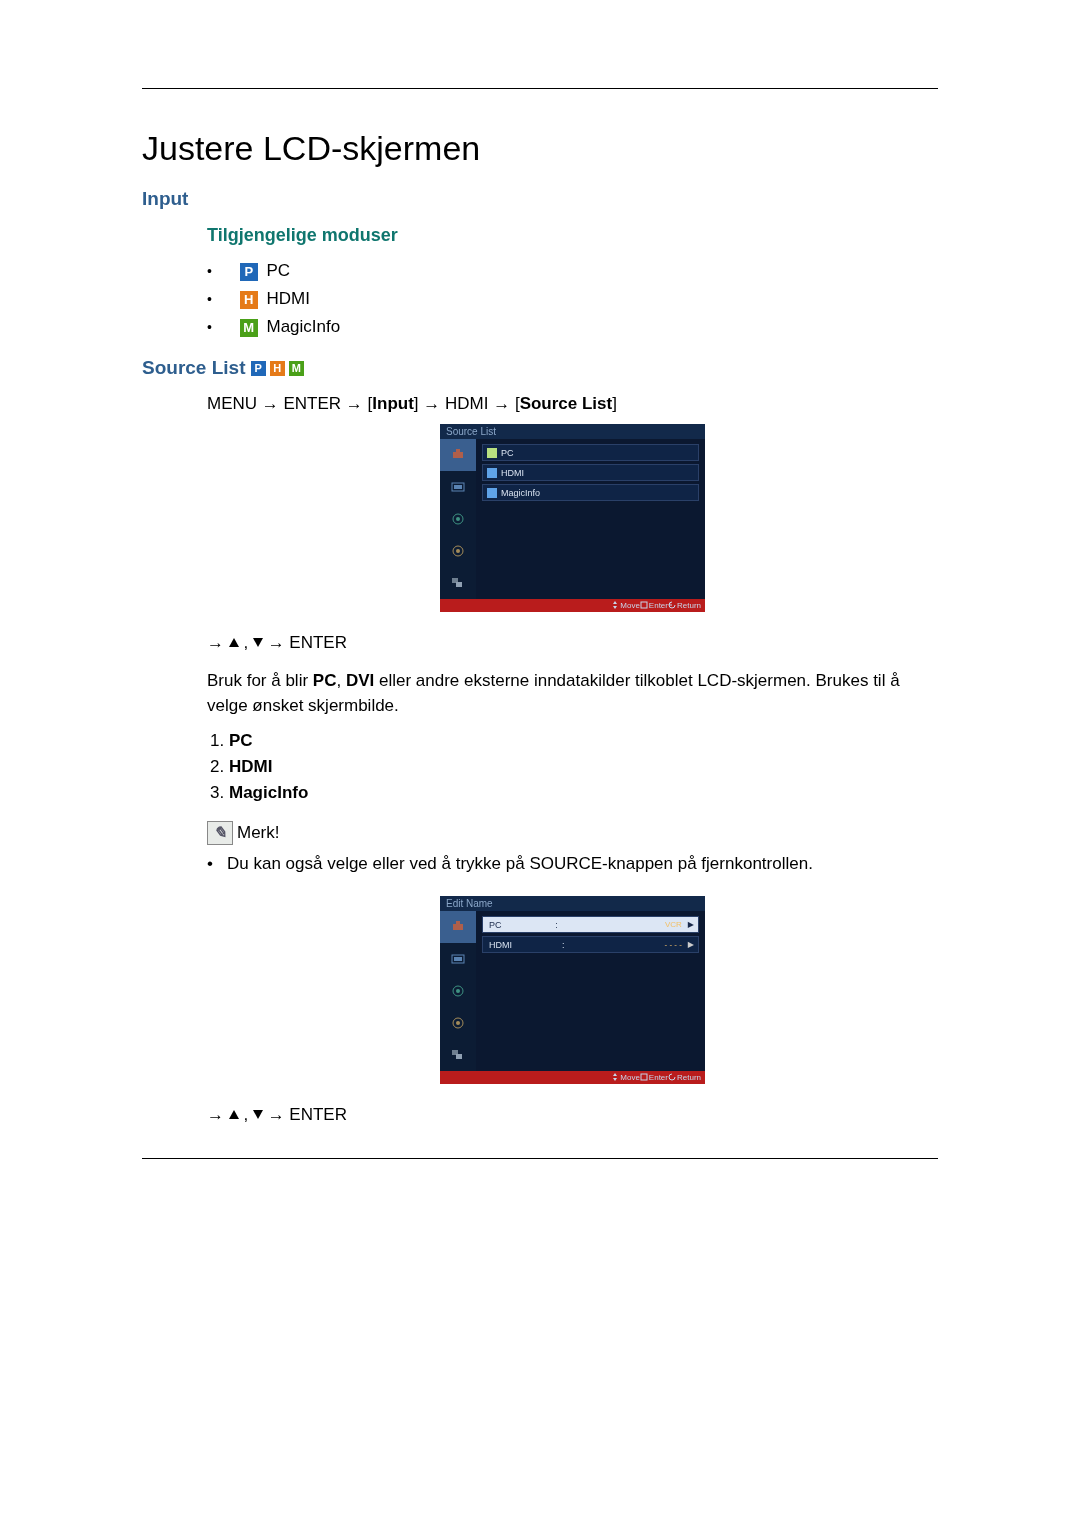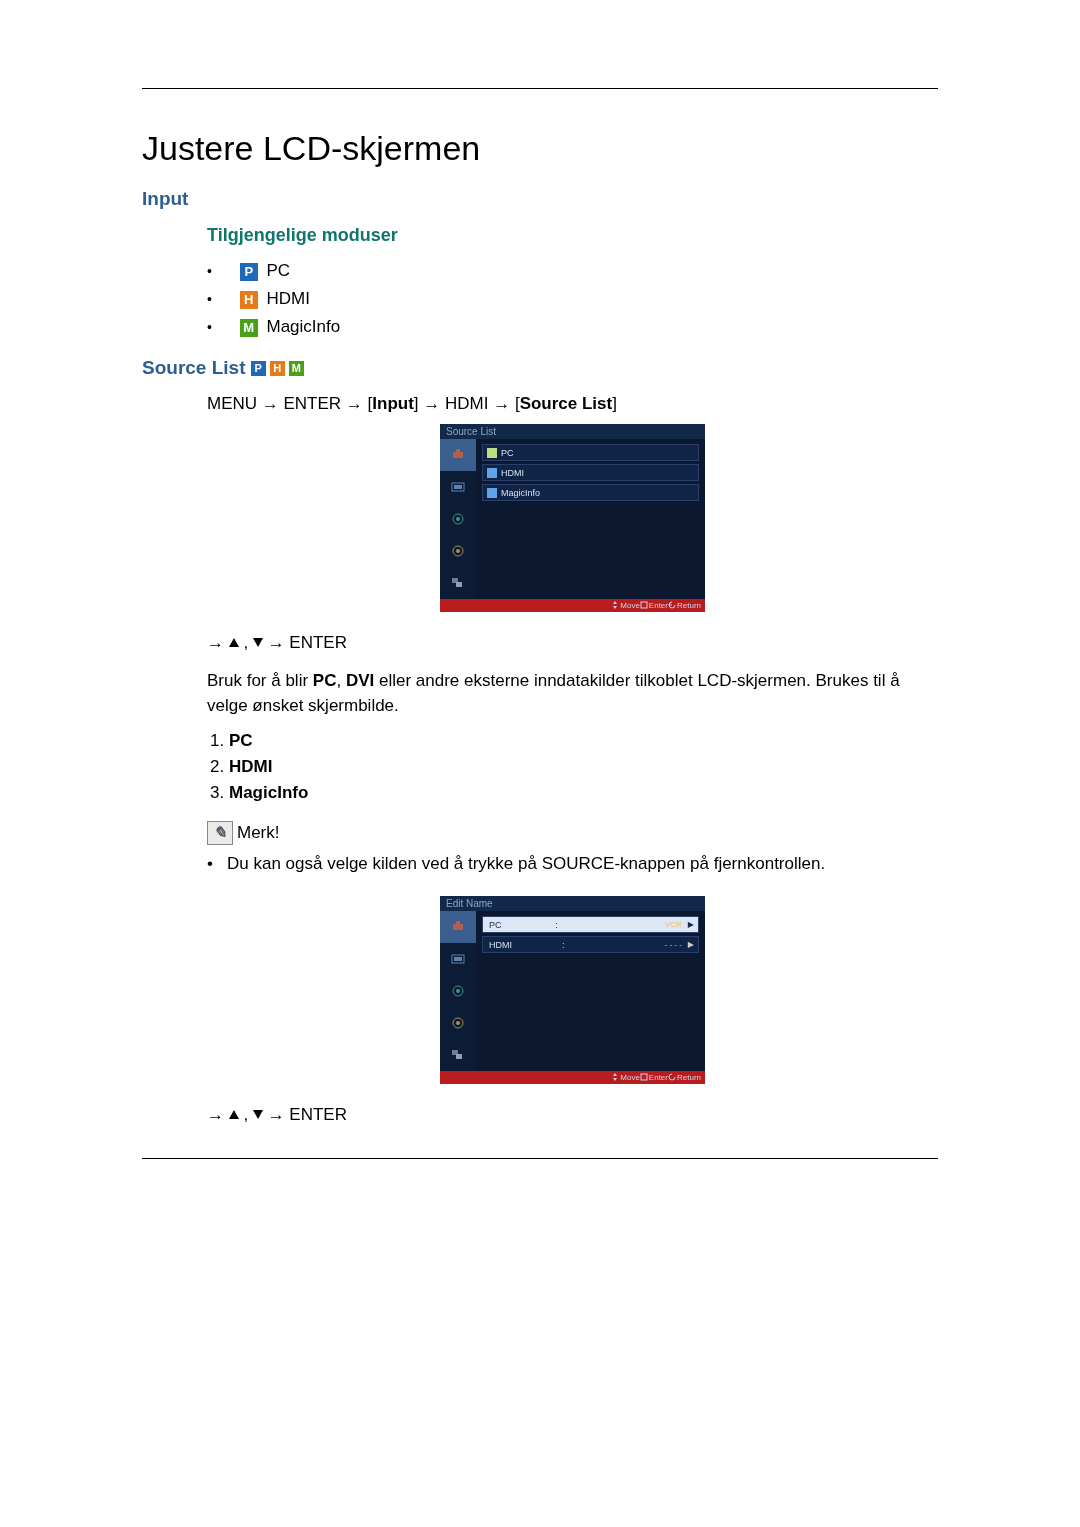--- a/index.html
+++ b/index.html
@@ -313,21 +313,21 @@
       <li><span class="b">PC</span></li>
       <li><span class="b">HDMI</span></li>
       <li><span class="b">MagicInfo</span></li>
     </ol>
 
     <div class="note-row">
       <span class="note-icon">✎</span>
       <span style="font-size:17px;">Merk!</span>
     </div>
     <ul class="bullet">
-      <li>Du kan også velge kilden ved å trykke på SOURCE-knappen på fjernkontrollen.</li>
+      <li>Du kan også velge eller ved å trykke på SOURCE-knappen på fjernkontrollen.</li>
     </ul>
   </div>
 
 
   <div class="indent">
 
     <div class="osd">
       <div class="osd-header">Edit  Name</div>
       <div class="osd-body">
         <div class="osd-sidebar">

